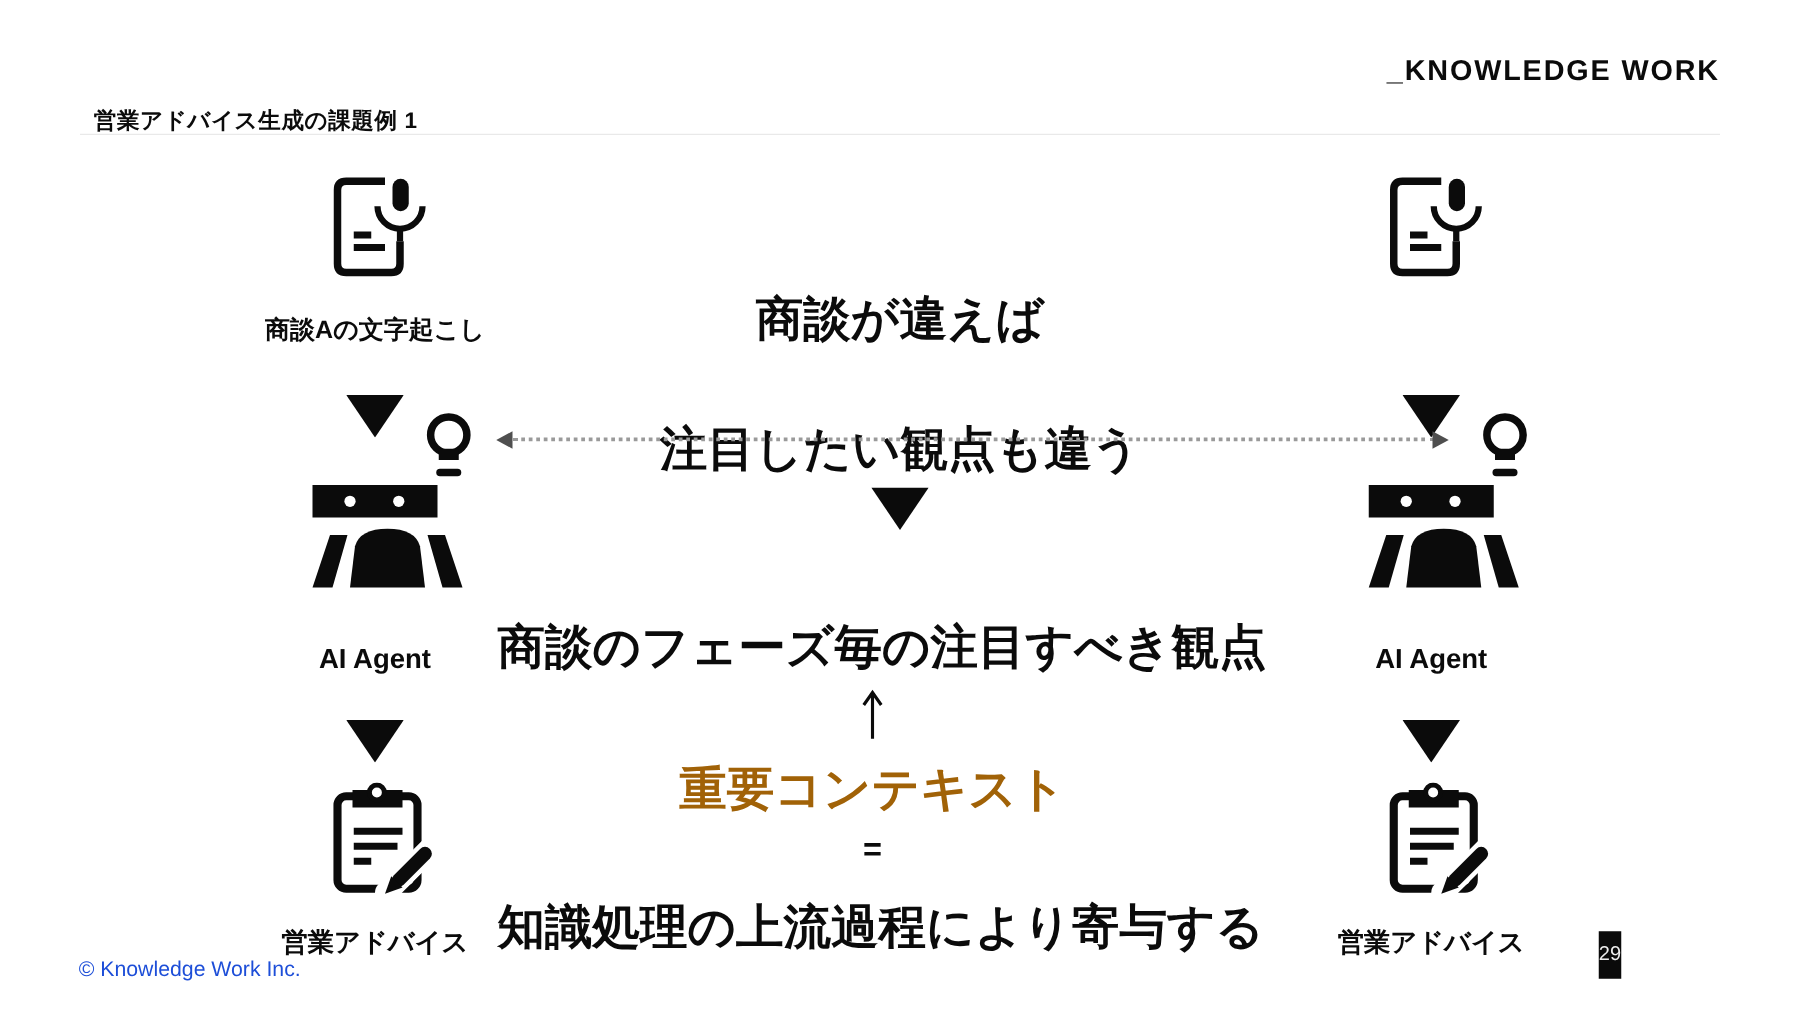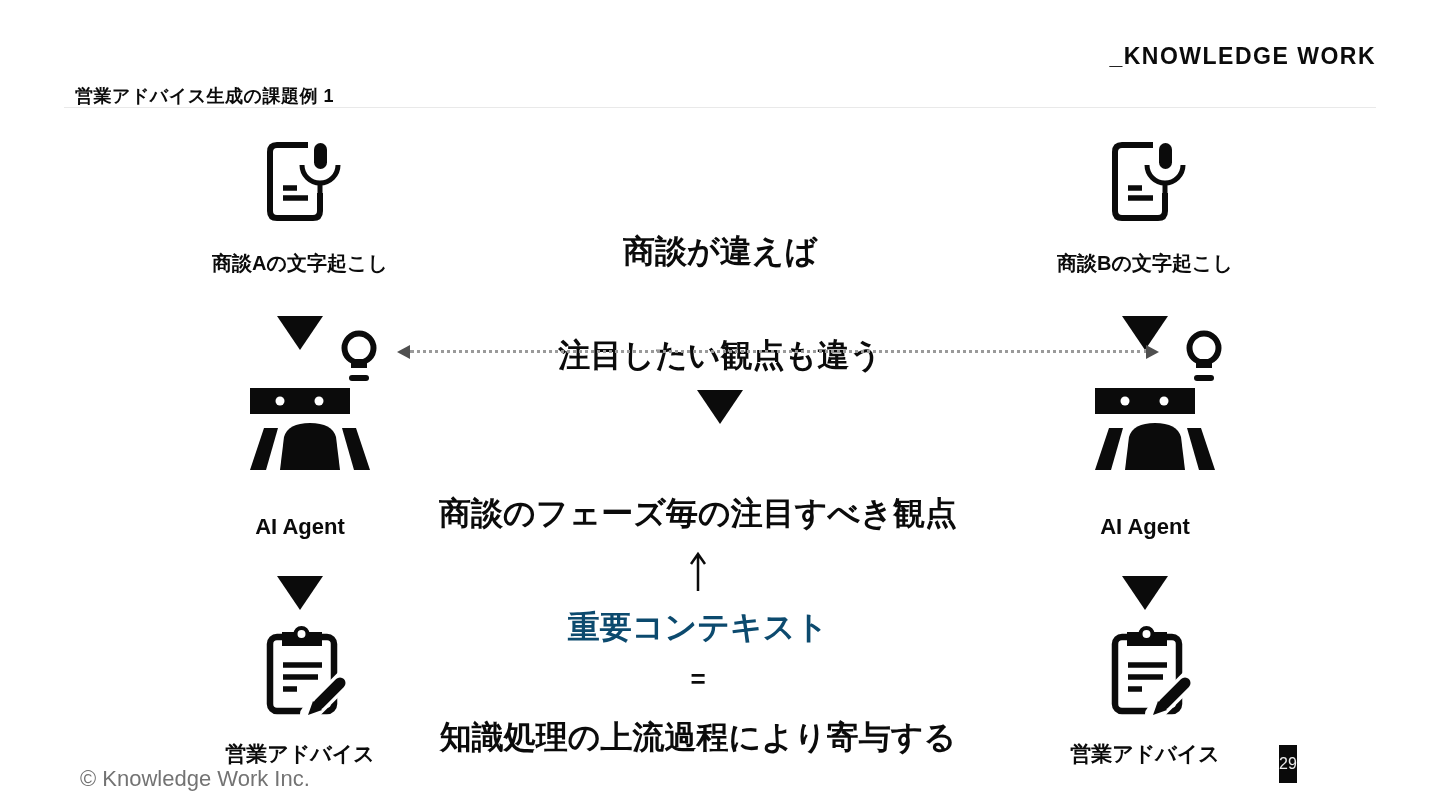--- a/index.html
+++ b/index.html
@@ -20,42 +20,42 @@
   .divider {
     left: 64px; top: 107px; width: 1312px; height: 1px; background: #e9e9e9;
   }
 
   
   .col-label { font-size: 20px; font-weight: bold; text-align: center; white-space: nowrap; }
   .agent-label { font-size: 22px; font-weight: bold; text-align: center; white-space: nowrap; }
   .output-label { font-size: 21px; font-weight: bold; text-align: center; white-space: nowrap; font-family: Liberation Serif, serif; }
 
   
-  .center-big { font-size: 32px; font-weight: bold; text-align: center; white-space: nowrap; }
-  .red { color: #0c4a6e; font-family: Liberation Serif, serif; }
+  .center-big { font-size: 38px; font-weight: bold; text-align: center; white-space: nowrap; }
+  .red { color: #a16207; font-family: Liberation Serif, serif; }
   .equals-sign { font-size: 26px; font-weight: bold; text-align: center; }
 
   
   .dotted-line {
     left: 410px; top: 350px; width: 738px; height: 0;
     border-top: 3px dotted #9a9a9a;
   }
   .arrow-left-head {
     left: 397px; top: 345px; width: 0; height: 0;
     border-top: 7px solid transparent; border-bottom: 7px solid transparent;
     border-right: 13px solid #4f4f4f;
   }
   .arrow-right-head {
     left: 1146px; top: 345px; width: 0; height: 0;
     border-top: 7px solid transparent; border-bottom: 7px solid transparent;
     border-left: 13px solid #4f4f4f;
   }
 
   .footer-copyright {
-    left: 80px; top: 766px; font-size: 22px; color: #737373; white-space: nowrap;
+    left: 63px; top: 766px; font-size: 17px; color: #1d4ed8; white-space: nowrap;
   }
   .page-box {
     left: 1279px; top: 745px; width: 18px; height: 38px; background: #0a0a0a;
     display: flex; align-items: center; justify-content: center;
   }
   .page-box span { color: #ececec; font-size: 16px; }
 
   svg { display: block; }
 </style>
 </head>
@@ -120,21 +120,20 @@
 
   <div class="abs" style="left:1100px; top:135px;">
     <svg width="90" height="90" viewBox="0 0 90 90">
       <path d="M 53 10 H 22 Q 15 10 15 17 V 76 Q 15 83 22 83 H 58 Q 65 83 65 76 V 58" fill="none" stroke="#0b0b0b" stroke-width="6" stroke-linejoin="round"></path>
       <path d="M 28 53 H 42 M 28 63 H 53" stroke="#0b0b0b" stroke-width="5.5"></path>
       <rect x="59" y="8" width="13" height="26" rx="6.5" fill="#0b0b0b"></rect>
       <path d="M 47 30 A 18 18 0 0 0 83 30" fill="none" stroke="#0b0b0b" stroke-width="5"></path>
       <path d="M 65 48 V 58" stroke="#0b0b0b" stroke-width="5"></path>
     </svg>
   </div>
-  <div class="abs col-label" style="left:1045px; top:250px; width:200px;">商談Bの文字起こし</div>
 
   <div class="abs" style="left:1122px; top:316px;">
     <svg width="46" height="34" viewBox="0 0 46 34">
         <polygon points="0,0 46,0 23,34" fill="#0b0b0b"></polygon>
       </svg>
   </div>
 
   <div class="abs" style="left:1085px; top:325px;">
     <svg width="140" height="150" viewBox="0 0 140 150">
       <circle cx="119" cy="23" r="14.5" fill="none" stroke="#0b0b0b" stroke-width="6"></circle>

